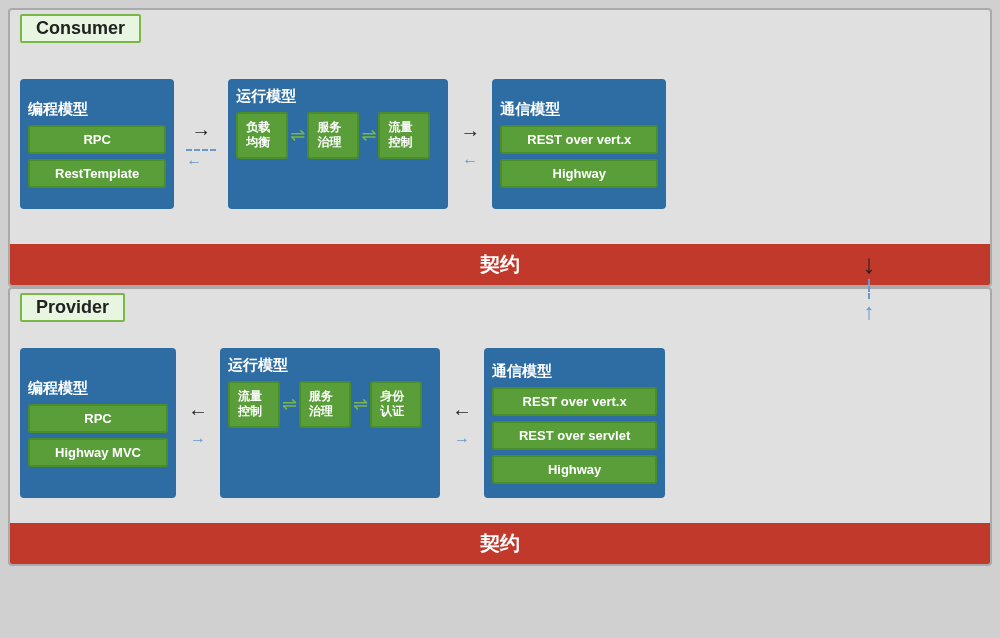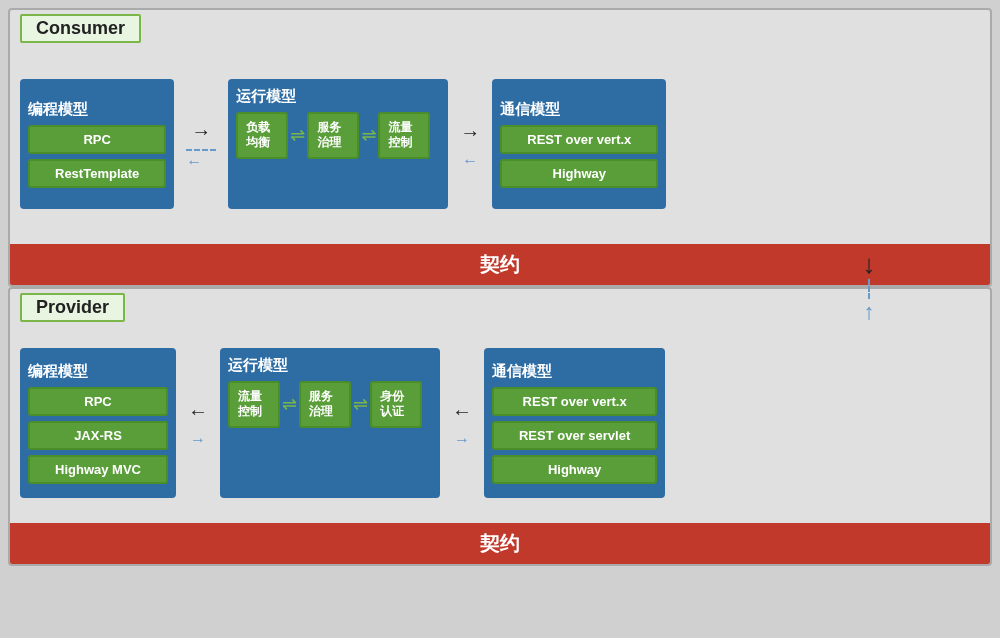--- a/index.html
+++ b/index.html
@@ -268,21 +268,20 @@
     <div style="height: 50%;"></div>
   </div>
 
   <div class="section section-wrapper">
     <div class="section-label">Provider</div>
     <div class="section-content">
 
       <div class="blue-box prog-model-provider">
         <div class="blue-box-title">编程模型</div>
         <div class="green-box">RPC</div>
-        <div class="green-box">JAX-RS</div>
         <div class="green-box">Highway MVC</div>
       </div>
 
       <div class="section-arrow">
         <span class="arrow-right" style="color:#222;">←</span>
         <span style="color:#6699cc;font-size:16px;display:block;">→</span>
       </div>
 
       <div class="blue-box run-model-provider">
         <div class="blue-box-title">运行模型</div>

